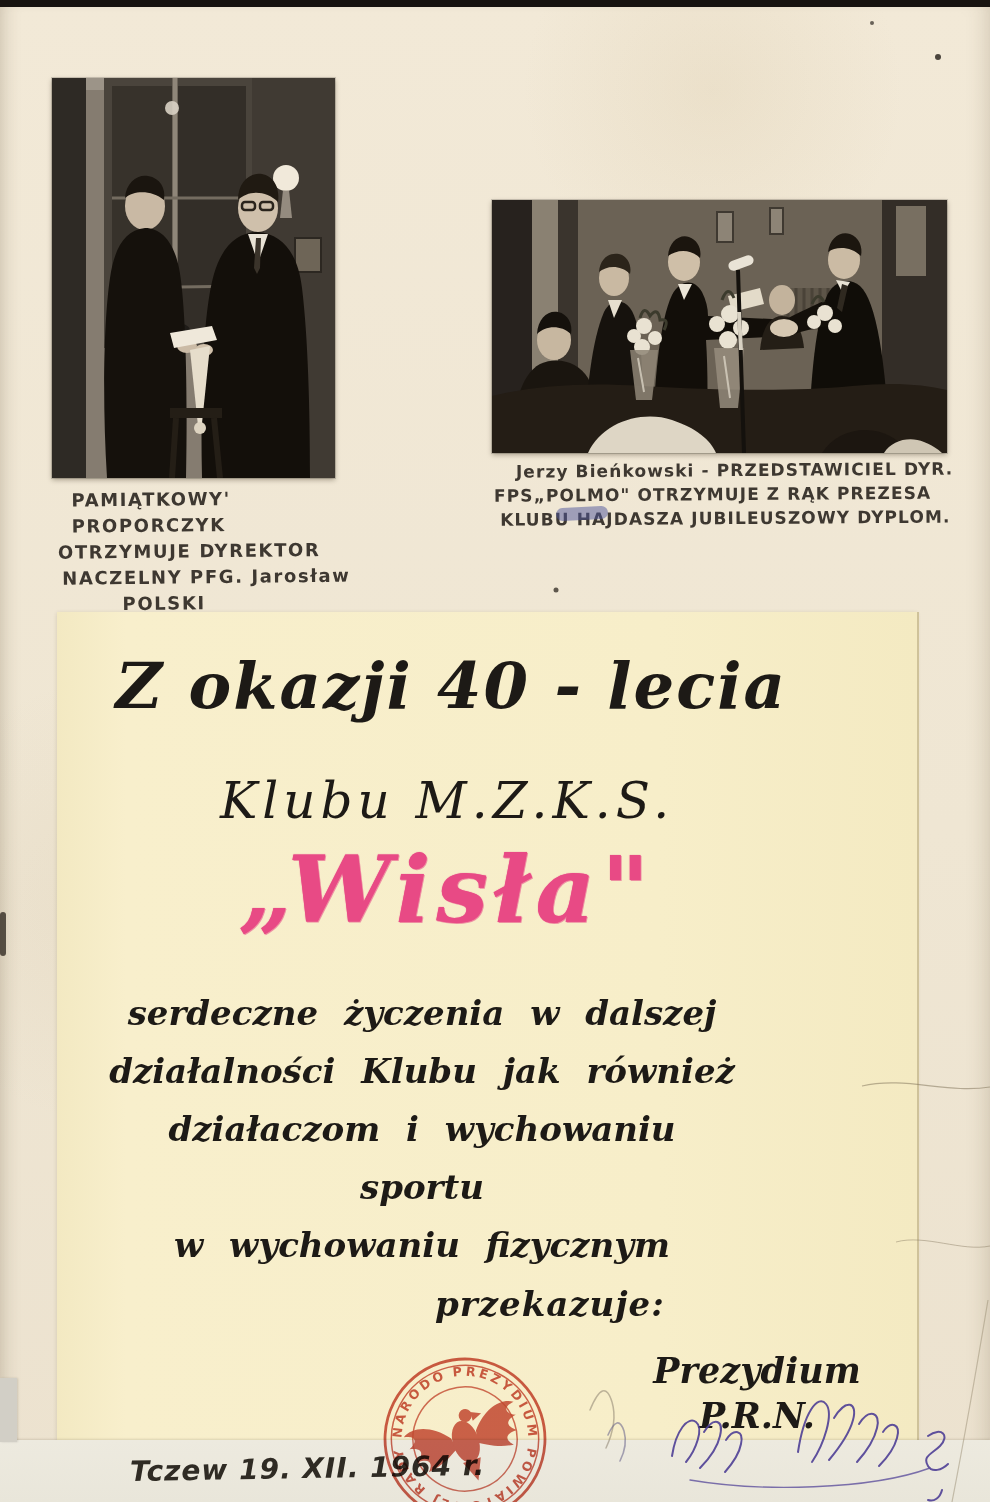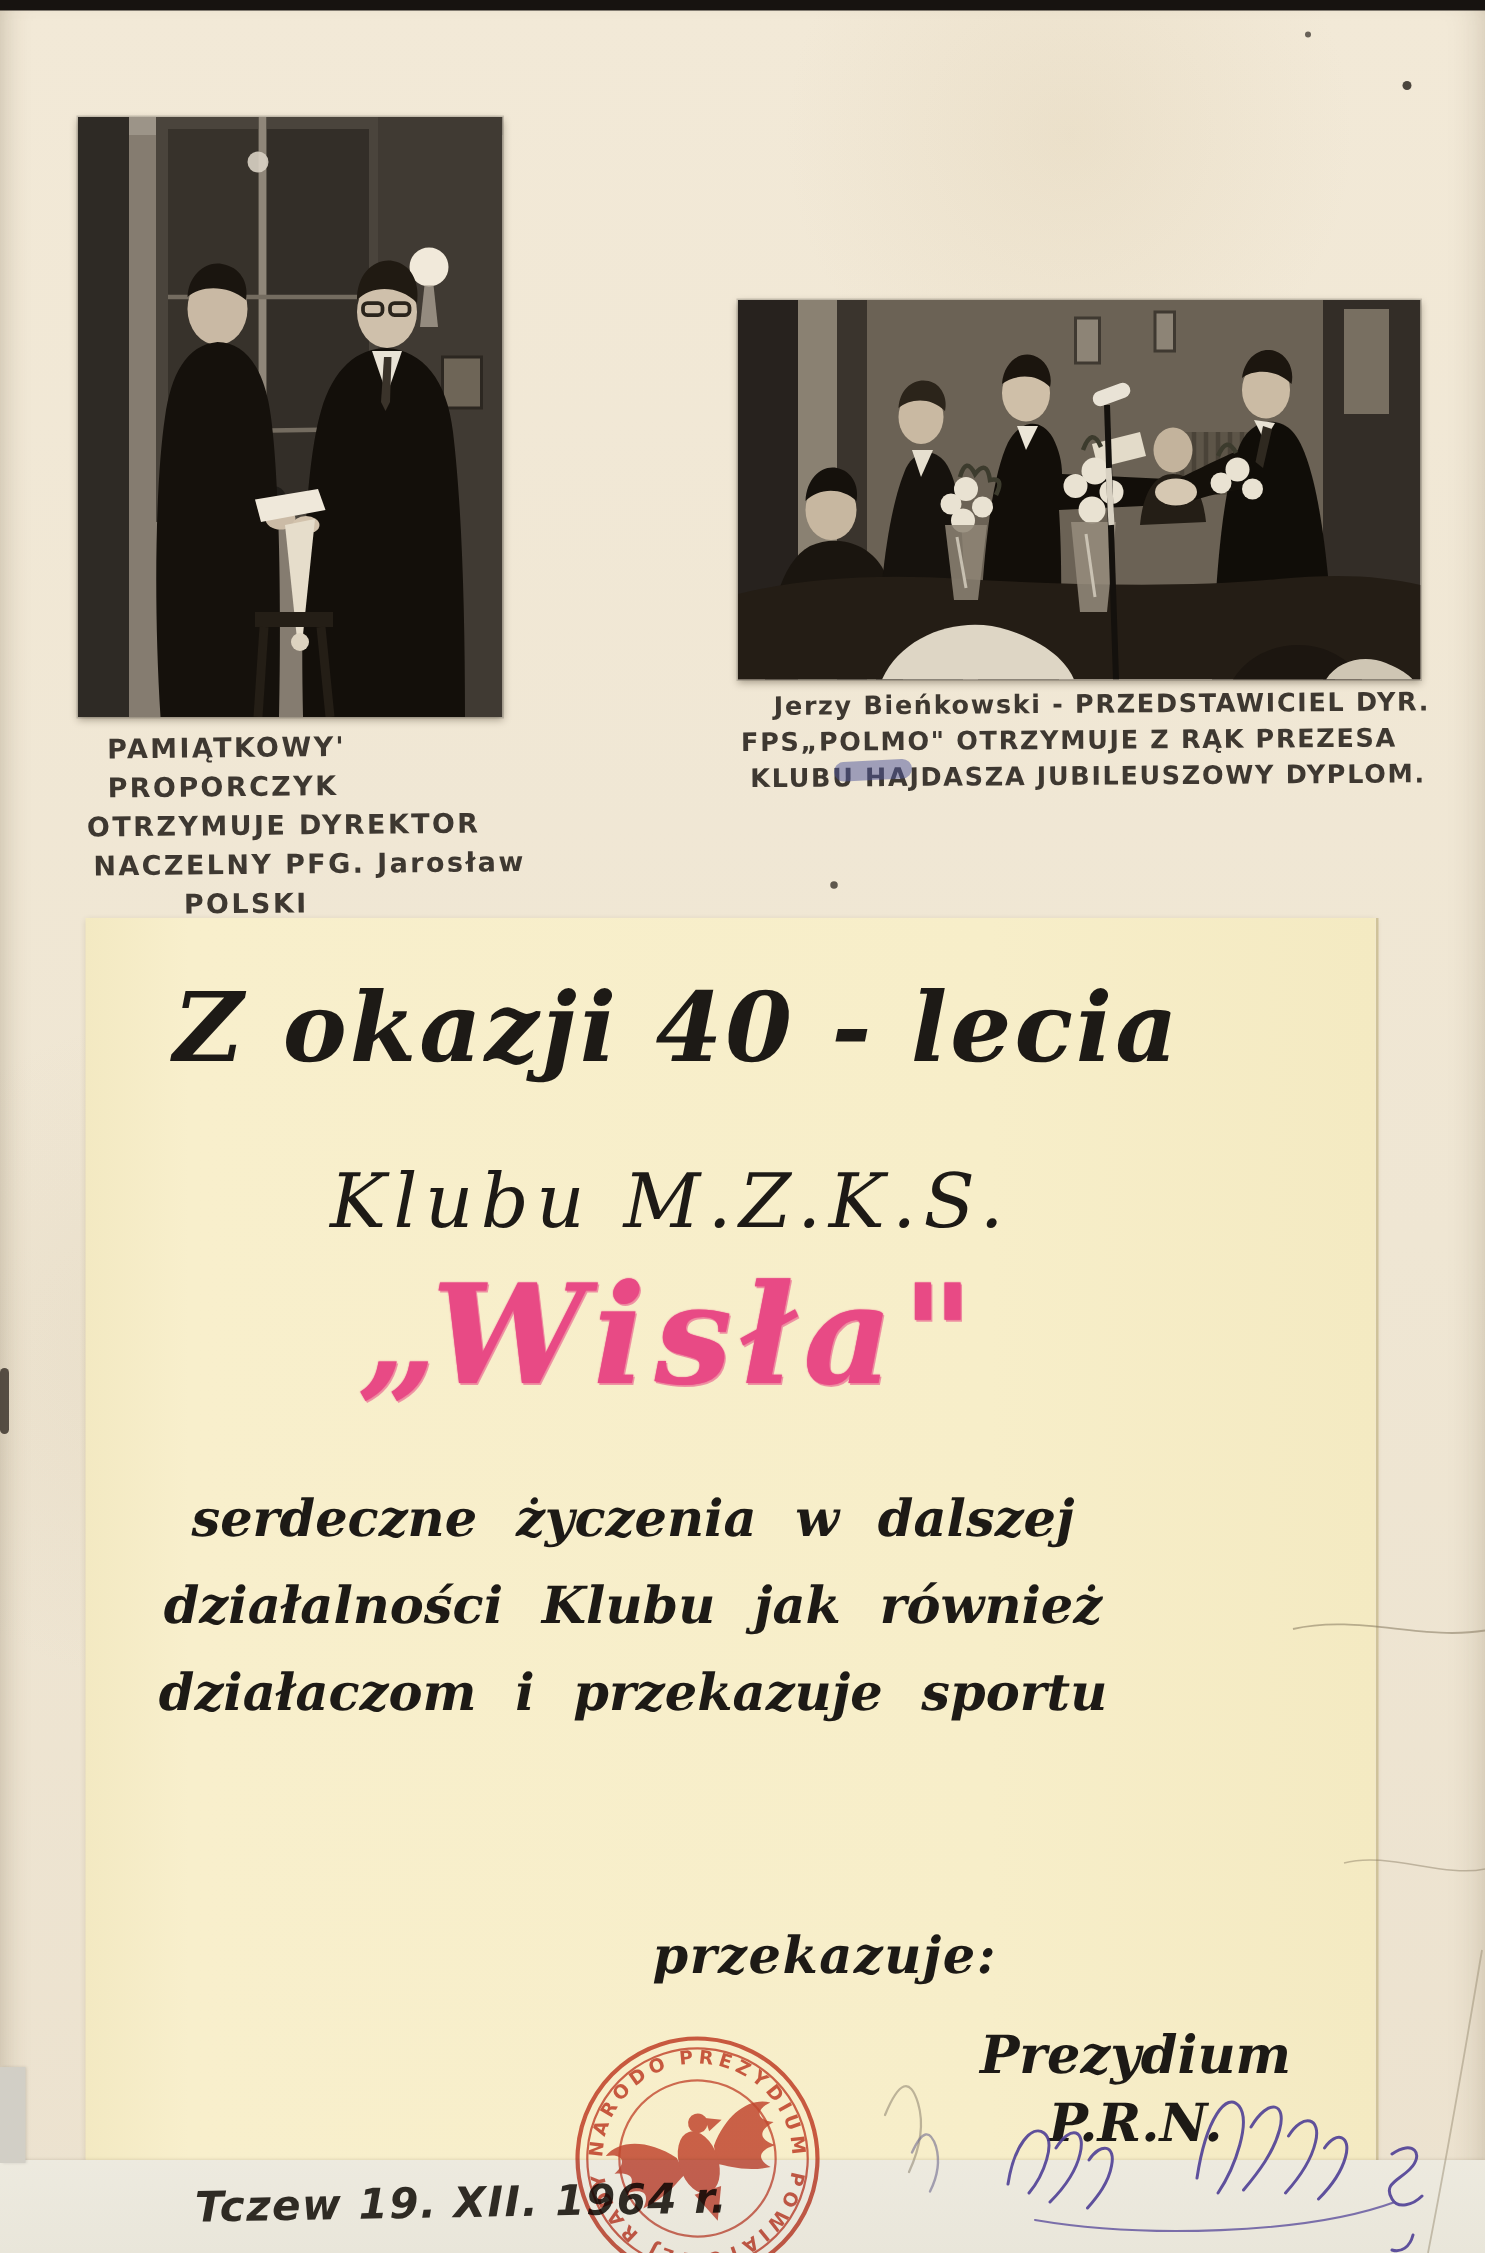--- a/index.html
+++ b/index.html
@@ -206,21 +206,22 @@
   </div>
   <div class="smudge"></div>
 
   <section class="certificate">
     <h1 class="cert-title" style="margin:0">Z okazji 40 - lecia</h1>
     <h2 class="cert-subtitle" style="margin:0">Klubu M.Z.K.S.</h2>
     <div class="cert-club">„Wisła"</div>
     <div class="cert-body">
       <div>serdeczne życzenia w dalszej</div>
       <div>działalności Klubu jak również</div>
-      <div>działaczom i przekazuje sportu</div>
+      <div>działaczom i wychowaniu sportu</div>
+      <div>w wychowaniu fizycznym</div>
     </div>
     <div class="cert-gives">przekazuje:</div>
     <div class="cert-issuer">
       <div>Prezydium P.R.N.</div>
       <div>w Tczewie</div>
     </div>
   </section>
 
   <div class="footer-strip"></div>
   <div class="left-edge-paper"></div>

